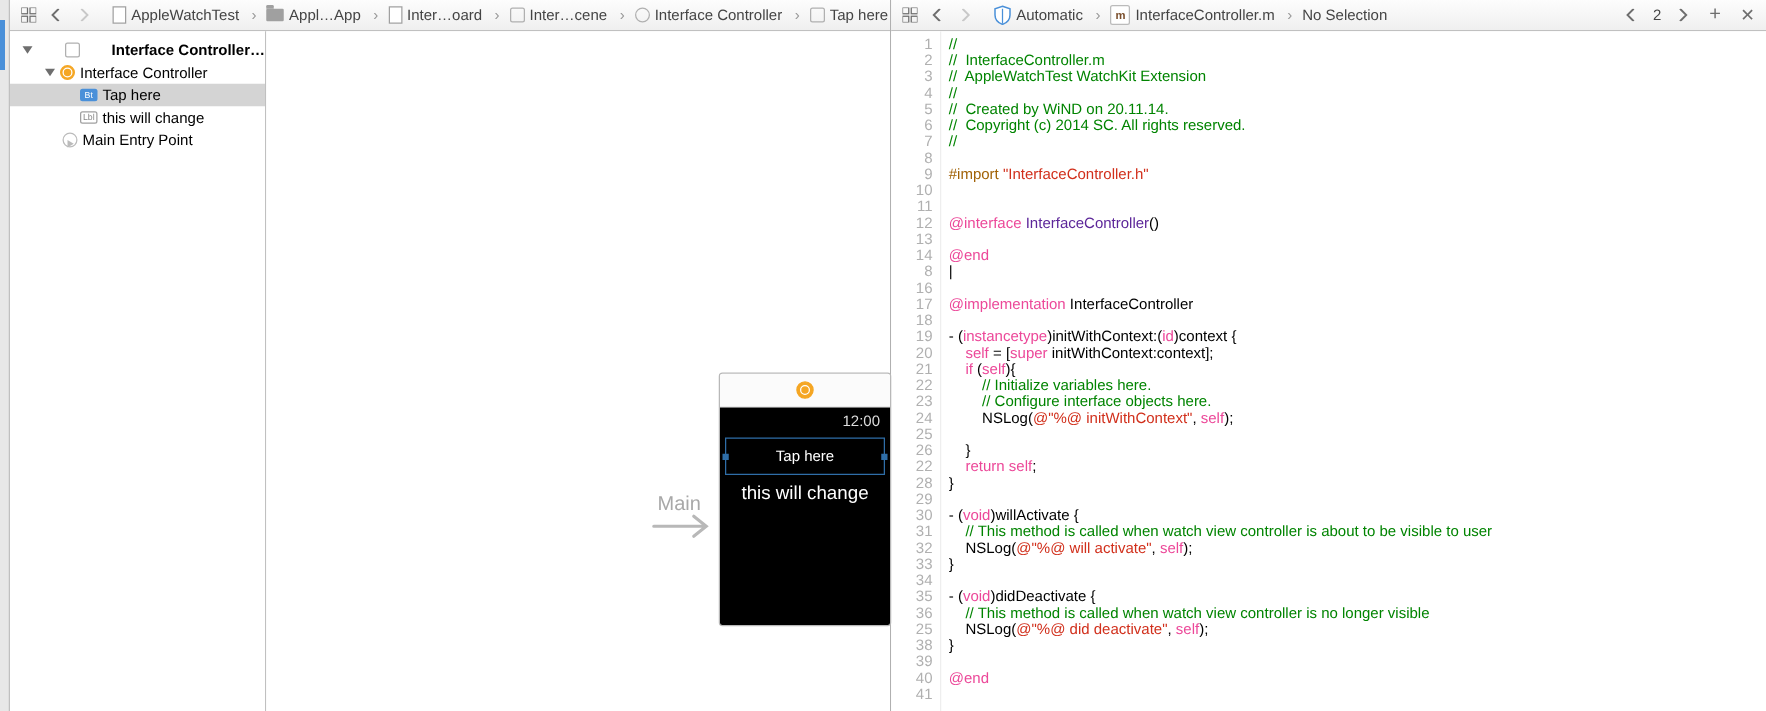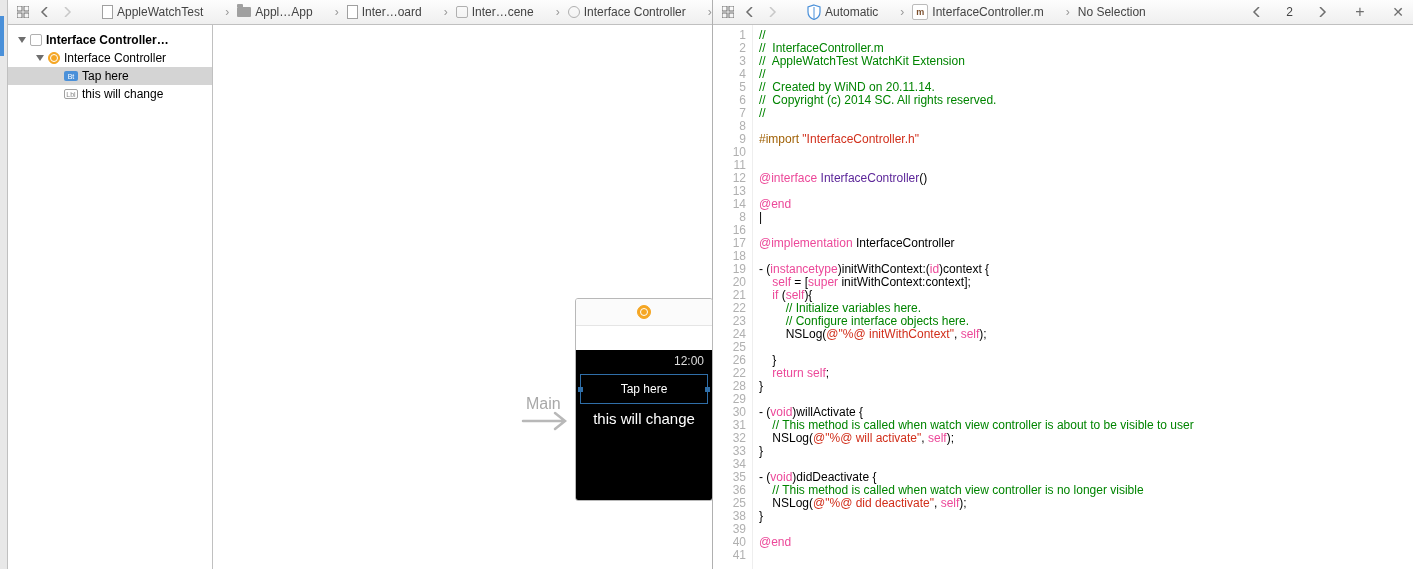--- a/index.html
+++ b/index.html
@@ -6,41 +6,41 @@
 body { background: #fff; width: 1413px; height: 569px; overflow: hidden; display: flex; }
 .left-gutter { width: 8px; background: #e8e8e8; flex-shrink: 0; display: flex; flex-direction: column; border-right: 1px solid #c0c0c0; }
 .left-gutter .bluebit { margin-top: 16px; width: 4px; height: 40px; background: #4a90d9; align-self: flex-start; }
 .main { flex: 1; display: flex; flex-direction: column; }
 .row { display: flex; height: 100%; }
 .half { display: flex; flex-direction: column; height: 100%; }
 .half.left { width: 705px; border-right: 1px solid #b0b0b0; }
 .half.right { flex: 1; }
 
 
-.crumbbar { height: 25px; background: linear-gradient(#fdfdfd,#efefef); border-bottom: 1px solid #c0c0c0; display: flex; align-items: center; padding: 0 6px; gap: 20px; }
+.crumbbar { height: 25px; background: linear-gradient(#fdfdfd,#efefef); border-bottom: 1px solid #c0c0c0; display: flex; align-items: center; padding: 0 6px; gap: 8px; }
 .crumbbar .nav { display: flex; align-items: center; gap: 4px; margin-right: 6px; }
 .crumbbar svg { display: block; }
 .crumb { display: flex; align-items: center; gap: 4px; color: #444; white-space: nowrap; cursor: default; }
 .crumb + .crumb::before { content: "›"; color: #999; margin: 0 4px 0 2px; }
 .spacer { flex: 1; }
 
 
 .outline { width: 205px; border-right: 1px solid #c0c0c0; background: #fff; padding-top: 6px; flex-shrink: 0; }
 .outline .item { display: flex; align-items: center; height: 18px; padding-left: 8px; gap: 4px; cursor: default; }
 .outline .item.sel { background: #d4d4d4; }
 .outline .disclosure { width: 0; height: 0; border-style: solid; display: inline-block; }
 .outline .disclosure.open { border-width: 6px 4px 0 4px; border-color: #6e6e6e transparent transparent transparent; }
 
 
 .canvas { flex: 1; position: relative; background: #fff; }
 .arrow-lbl { position: absolute; left: 313px; top: 370px; color: #a8a8a8; font-size: 16px; }
 .watch { position: absolute; left: 362px; top: 273px; width: 138px; height: 203px; border: 1px solid #b8b8b8; border-radius: 3px; background: #fff; overflow: hidden; }
 .watch-header { height: 27px; background: #fbfbfb; display: flex; align-items: center; justify-content: center; border-bottom: 1px solid #e5e5e5; }
 .watch-body { background: #000; height: 176px; color: #fff; }
-.watch-status { text-align: right; padding: 4px 8px 0 0; color: #ddd; font-size: 12px; margin-top: 24px; }
+.watch-status { text-align: right; padding: 4px 8px 0 0; color: #ddd; font-size: 12px; }
 .watch-btn { margin: 6px 4px 4px 4px; height: 30px; border: 1px solid #2f6ea8; display: flex; align-items: center; justify-content: center; color: #fff; font-size: 14px; position: relative; }
 .watch-btn .handle { position: absolute; width: 5px; height: 5px; background: #2f6ea8; }
 .watch-btn .hl { left: -3px; top: 50%; margin-top: -2px; }
 .watch-btn .hr { right: -3px; top: 50%; margin-top: -2px; }
 .watch-label { text-align: center; color: #fff; font-size: 15px; margin-top: 6px; }
 
 
 .editor { flex: 1; display: flex; overflow: hidden; background: #fff; }
 .gutter { width: 40px; text-align: right; padding: 4px 6px 0 0; color: #b0b0b0; font-family: Menlo, Monaco, monospace; font-size: 11px; background: #fff; border-right: .5px solid #eee; user-select: none; }
 .gutter div { height: 13px; line-height: 13px; }
@@ -124,37 +124,41 @@
             <span>Interface Controller</span>
           </span>
     <span class="crumb">
             <span class="icn scene"></span>
             <span>Tap here</span>
           </span>
   </div>
 
   <div style="display:flex; flex:1;">
     <div class="outline">
-      <div class="item" style="padding-left:10px;">
+      <div class="item" style="padding-left:10px;justify-content:space-between;">
         <span class="disclosure open"></span>
         <span class="icn scene"></span>
         <b>Interface Controller…</b>
       </div>
       <div class="item" style="padding-left:28px;">
         <span class="disclosure open"></span>
         <span class="icn ctrl gold"></span>
         <span>Interface Controller</span>
       </div>
       <div class="item sel" style="padding-left:56px;">
         <span class="icn btn-i">Bt</span>
         <span>Tap here</span>
       </div>
       <div class="item" style="padding-left:56px;">
         <span class="icn lbl-i">Lbl</span>
         <span>this will change</span>
+      </div>
+      <div class="item" style="padding-left:42px;">
+        <span class="icn entry"></span>
+        <span>Main Entry Point</span>
       </div>
     </div>
 
     <div class="canvas">
       <span class="arrow-lbl">Main</span>
       <svg style="position:absolute; left:308px; top:385px;" width="54" height="22">
               <path d="M2 11 L42 11 M34 3 L44 11 L34 19" stroke="#b8b8b8" stroke-width="2.5" fill="none" stroke-linecap="round"></path>
             </svg>
       <div class="watch">
         <div class="watch-header">

